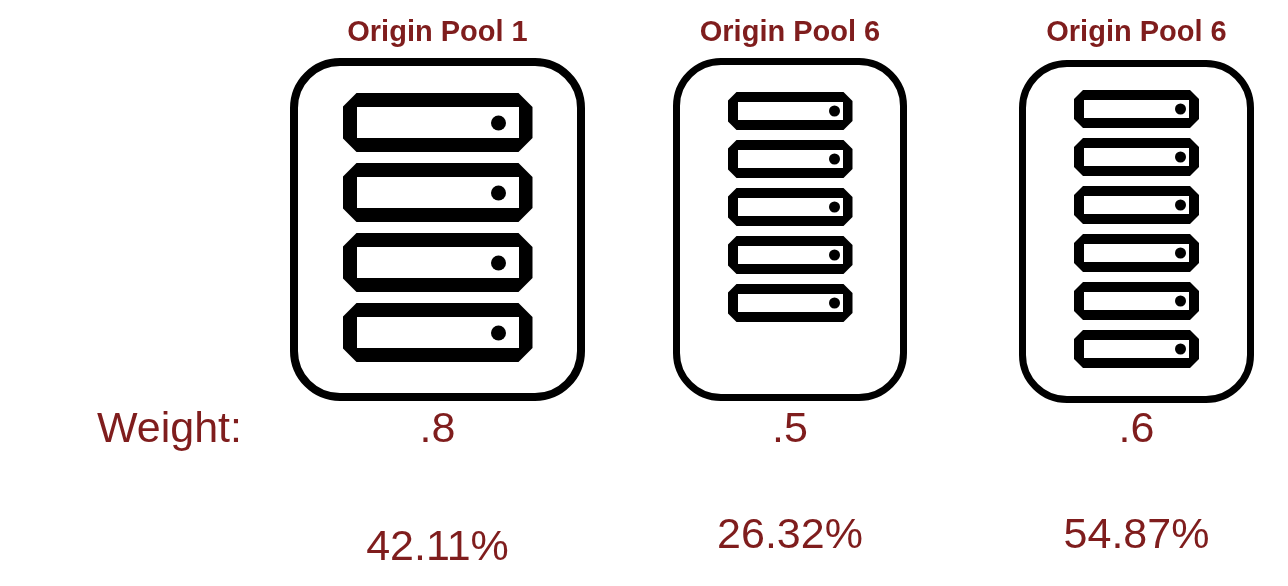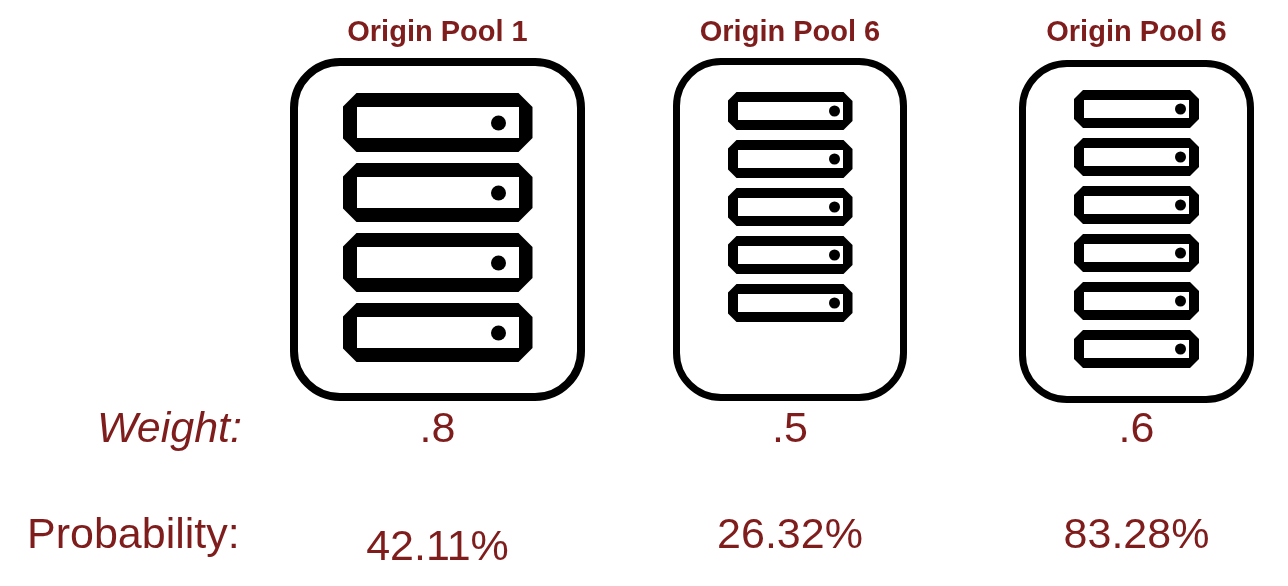--- a/index.html
+++ b/index.html
@@ -95,21 +95,21 @@
     background: #000000;
   }
 
   
   .big-text {
     position: absolute;
     font-size: 43px;
     line-height: 43px;
     white-space: nowrap;
   }
-  .weight-row-label      { left: 97px; top: 406px; font-style: italic; }
+  .weight-row-label      { left: 97px; top: 406px; }
   .probability-row-label { left: 27px; top: 512px; }
 
   .value-text {
     position: absolute;
     font-size: 43px;
     line-height: 43px;
     text-align: center;
     white-space: nowrap;
   }
   .pool-1 .weight-value      { left: 290px;  width: 295px; top: 406px; }
@@ -183,19 +183,18 @@
           <span class="dot"></span>
         </div>
         <div class="server">
           <span class="dot"></span>
         </div>
         <div class="server">
           <span class="dot"></span>
         </div>
       </div>
     <div class="value-text weight-value">.6</div>
-    <div class="value-text probability-value">83.28%</div>
+    <div class="value-text probability-value">54.87%</div>
   </div>
 
   <div class="big-text weight-row-label">Weight:</div>
-  <div class="big-text probability-row-label">Probability:</div>
 
 </div>
 
 </body></html>

